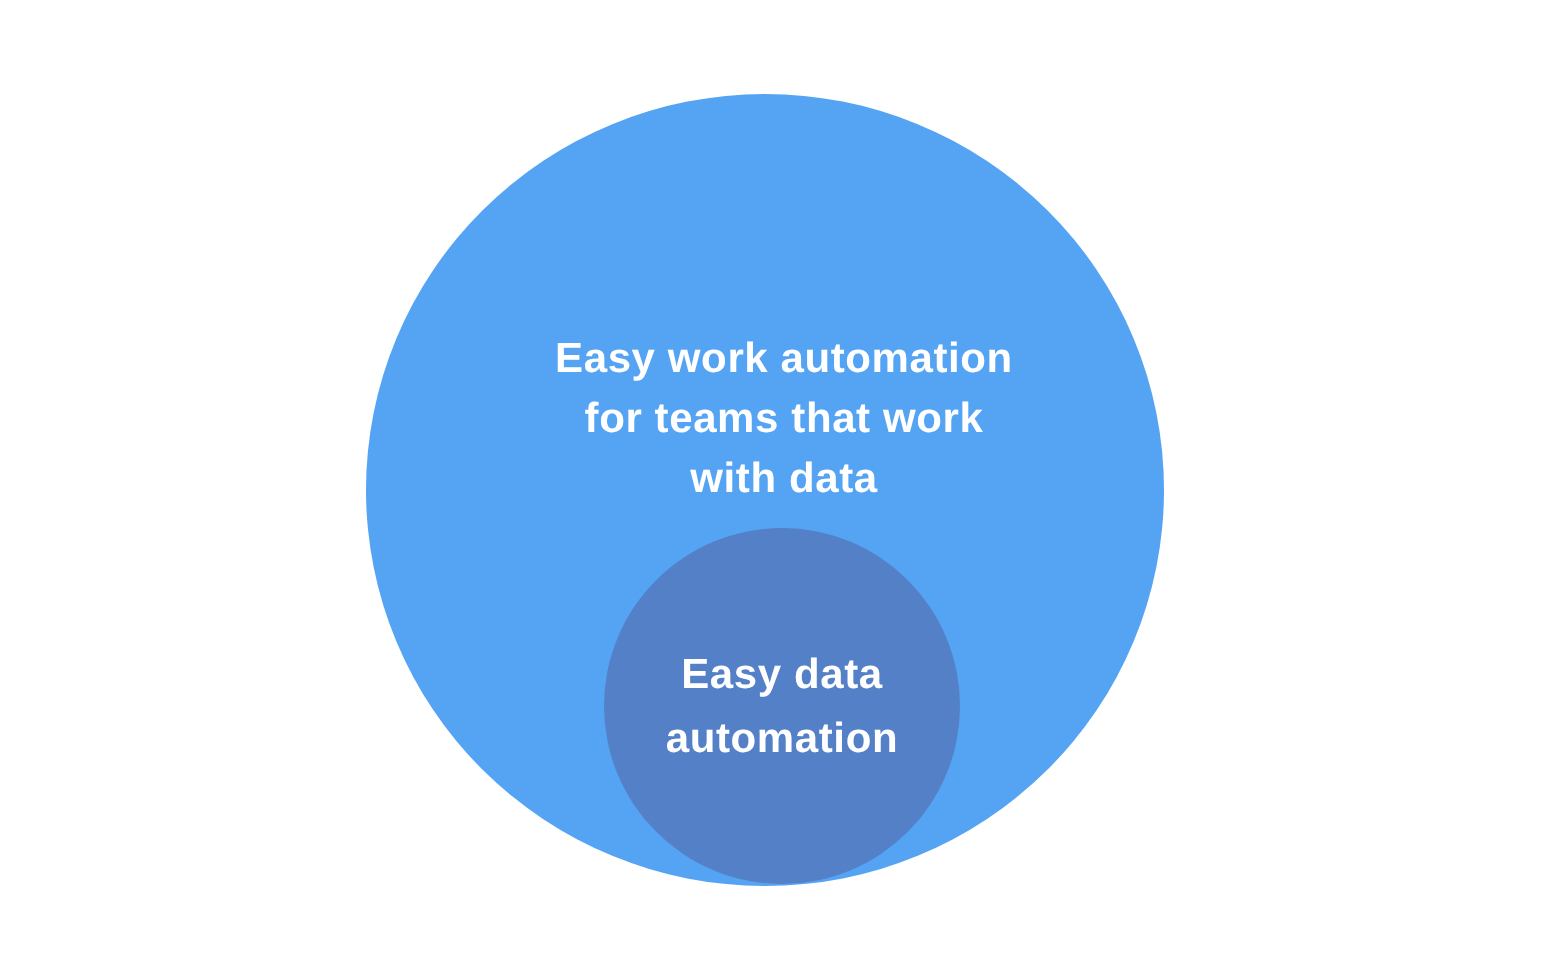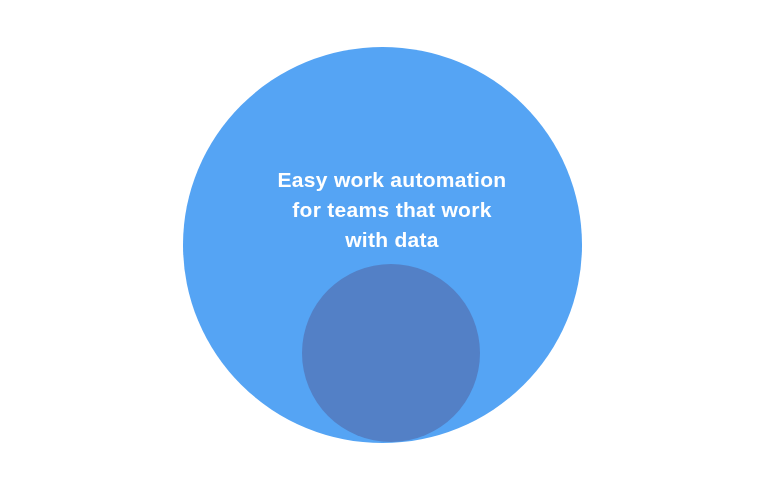--- a/index.html
+++ b/index.html
@@ -57,13 +57,15 @@
 </style>
 </head>
 <body>
 
 <div class="canvas">
   <div class="circle outer-circle" style="background-color: rgb(85, 164, 244);"></div>
   <div class="circle inner-circle" style="background-color: rgb(83, 128, 198);"></div>
   <div class="label outer-label">Easy work automation
 for teams that work
 with data</div>
+  <div class="label inner-label">Easy data
+automation</div>
 </div>
 
 </body></html>

